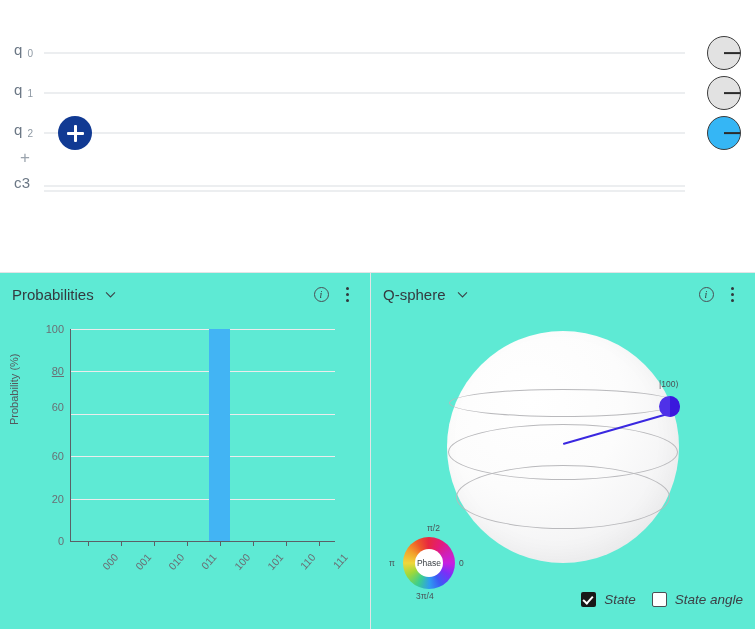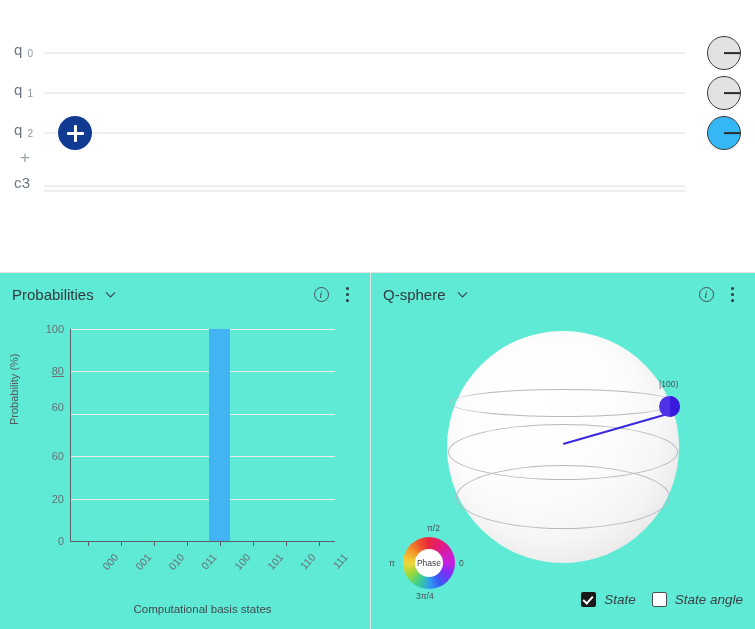--- a/index.html
+++ b/index.html
@@ -289,21 +289,20 @@
           <div class="tickmark" style="left: 148.5px;"></div>
           <div class="xtick-label" style="left: 154.5px;">100</div>
           <div class="bar" style="left: 138.27px; width: 20.46px; height: 212px; background: rgb(66, 180, 244);"></div>
           <div class="tickmark" style="left: 181.5px;"></div>
           <div class="xtick-label" style="left: 187.5px;">101</div>
           <div class="tickmark" style="left: 214.5px;"></div>
           <div class="xtick-label" style="left: 220.5px;">110</div>
           <div class="tickmark" style="left: 247.5px;"></div>
           <div class="xtick-label" style="left: 253.5px;">111</div>
         </div>
-      <div class="x-axis-title">Computational basis states</div>
     </div>
   </div>
 
   <div class="panel" id="panel-qsphere">
     <div class="panel-head">
       <div class="panel-title">Q-sphere</div>
       <svg class="chev" viewBox="0 0 16 16">
         <path d="M2.5 5.5 L8 11 L13.5 5.5" fill="none" stroke="#3c4146" stroke-width="1.3"></path>
       </svg>
       <div class="head-spacer"></div>

